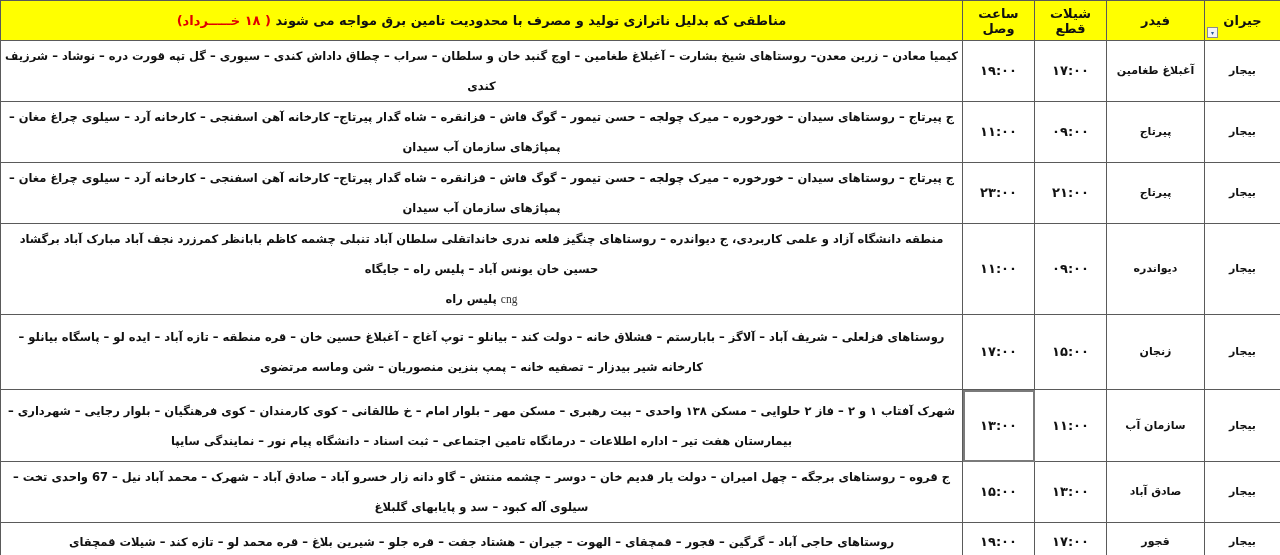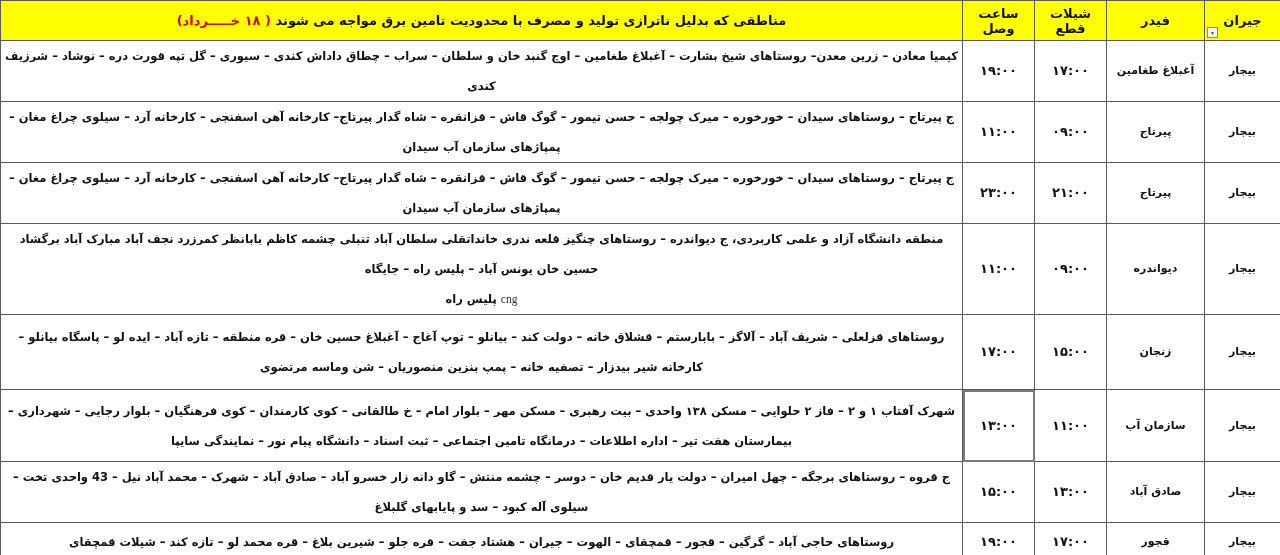--- a/index.html
+++ b/index.html
@@ -105,21 +105,21 @@
       <td>سازمان آب</td>
       <td class="time">۱۱:۰۰</td>
       <td class="time sel">۱۳:۰۰</td>
       <td class="areas">شهرک آفتاب ۱ و ۲ – فاز ۲ حلوایی – مسکن ۱۳۸ واحدی – بیت رهبری – مسکن مهر – بلوار امام – خ طالقانی – کوی کارمندان – کوی فرهنگیان – بلوار رجایی – شهرداری – بیمارستان هفت تیر – اداره اطلاعات – درمانگاه تامین اجتماعی – ثبت اسناد – دانشگاه پیام نور – نمایندگی سایپا</td>
     </tr>
     <tr style="height:58px">
       <td>بیجار</td>
       <td>صادق آباد</td>
       <td class="time">۱۳:۰۰</td>
       <td class="time">۱۵:۰۰</td>
-      <td class="areas">ج قروه – روستاهای برجگه – چهل امیران – دولت یار قدیم خان – دوسر – چشمه منتش – گاو دانه زار خسرو آباد – صادق آباد – شهرک – محمد آباد نیل – 43 واحدی تخت –سیلوی آله کبود – سد و پایابهای گلبلاغ</td>
+      <td class="areas">ج قروه – روستاهای برجگه – چهل امیران – دولت یار قدیم خان – دوسر – چشمه منتش – گاو دانه زار خسرو آباد – صادق آباد – شهرک – محمد آباد نیل – 67 واحدی تخت –سیلوی آله کبود – سد و پایابهای گلبلاغ</td>
     </tr>
     <tr style="height:38px">
       <td>بیجار</td>
       <td>قجور</td>
       <td class="time">۱۷:۰۰</td>
       <td class="time">۱۹:۰۰</td>
       <td class="areas">روستاهای حاجی آباد – گرگین – قجور – قمچقای – الهوت – جیران – هشتاد جفت – قره جلو – شیرین بلاغ – قره محمد لو – تازه کند – شیلات قمچقای</td>
     </tr>
 
   </tbody>

